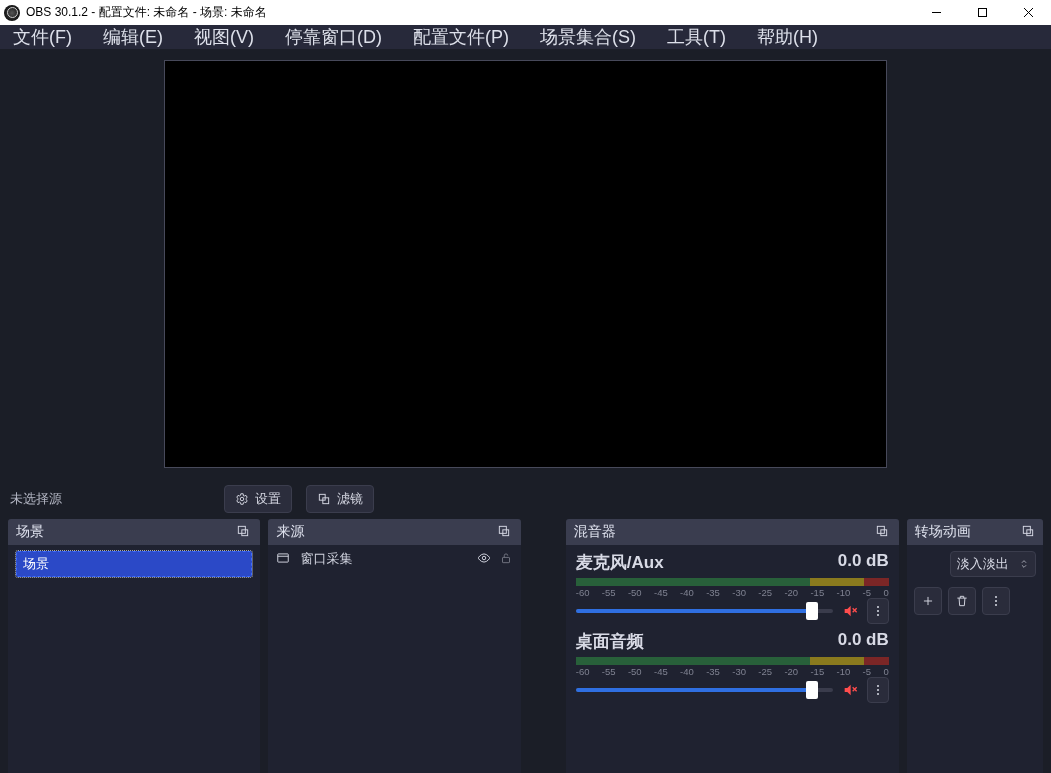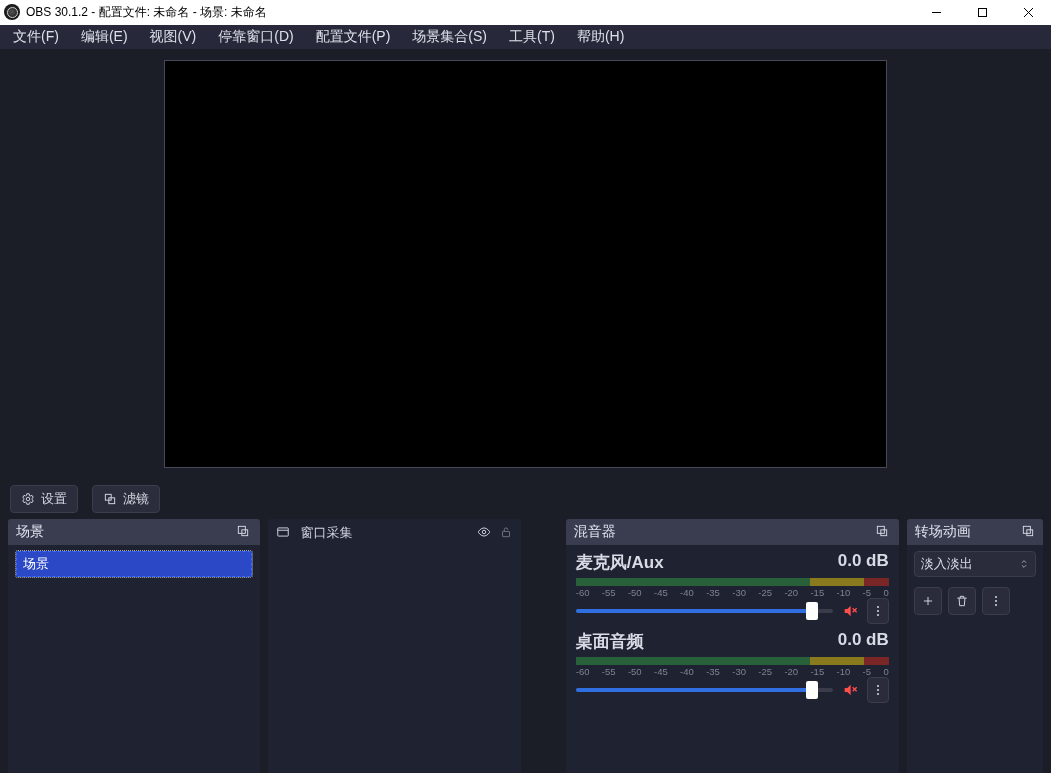--- a/index.html
+++ b/index.html
@@ -20,21 +20,21 @@
   
   .titlebar {
     height: 25px;
     background: #ffffff;
     display: flex;
     align-items: center;
     justify-content: space-between;
     padding-left: 4px;
     color: #111;
   }
-  .titlebar-left { display: flex; gap: 6px; }
+  .titlebar-left { display: flex; align-items: center; gap: 6px; }
   .titlebar-left .obs-logo {
     width: 16px; height: 16px; border-radius: 50%;
     background: radial-gradient(circle at 50% 50%, #555 0%, #111 70%);
     display: flex; align-items: center; justify-content: center;
   }
   .titlebar-left .obs-logo::after{
     content:""; width:9px; height:9px; border:1.5px solid #ccc; border-radius:50%;
   }
   .titlebar-title { font-size: 12px; color:#000; }
   .win-controls { display: flex; height: 100%; }
@@ -44,22 +44,22 @@
     color: #000;
   }
   .win-btn svg { width: 11px; height: 11px; stroke: #000; stroke-width: 1; fill: none; }
   
   .menubar {
     height: 24px;
     background: #27293a;
     display: flex;
     align-items: center;
     padding: 0 4px;
-    font-size: 14px;
-    gap: 4px;
+    font-size: 18px;
+    gap: 13px;
   }
   .menu-item {
     padding: 3px 9px;
     color: #dde0ea;
     cursor: default;
   }
   
   .preview-wrap {
     height: 430px;
     background: #1b1e27;
@@ -219,21 +219,21 @@
   .mute-icn { color:#ff4d4d; width:18px; height:18px; display:flex; align-items:center; justify-content:center;}
   .kebab {
     width:22px; height:26px;
     border:1px solid #3b3d4d;
     border-radius:4px;
     background:#2a2c3b;
     display:flex; align-items:center; justify-content:center;
   }
   
   .dock-trans { width: 142px; text-align: right; }
-  .trans-row { display:flex; align-items:center; gap:6px; padding: 6px 7px; font-size:13px; color:#c7c9d4; }
+  .trans-row { display:flex; align-items:center; gap:6px; padding: 6px 7px; font-size:13px; color:#c7c9d4;margin-left:36px; }
   .select-box {
     flex:1;
     height:26px;
     background:#2a2c3b;
     border:1px solid #3b3d4d;
     border-radius:4px;
     display:flex;
     align-items:center;
     justify-content:space-between;
     padding:0 6px;
@@ -293,20 +293,21 @@
   <span class="menu-item">场景集合(S)</span>
   <span class="menu-item">工具(T)</span>
   <span class="menu-item">帮助(H)</span>
 </div>
 
 <div class="preview-wrap">
   <div class="preview"></div>
 </div>
 
 <div class="context-strip">
+  <span class="ctx-label">未选择源</span>
   <span class="pill-btn">
     <span class="ic">
       <svg class="i" viewBox="0 0 24 24">
           <circle cx="12" cy="12" r="3"></circle>
           <path d="M19 12a7 7 0 0 0-.1-1.2l2-1.6-2-3.4-2.4 1a7 7 0 0 0-2-.1L14 3h-4l-.5 2.7a7 7 0 0 0-2 1.1l-2.4-1-2 3.4 2 1.6A7 7 0 0 0 5 12a7 7 0 0 0 .1 1.2l-2 1.6 2 3.4 2.4-1a7 7 0 0 0 2 1.1L10 21h4l.5-2.7a7 7 0 0 0 2-1.1l2.4 1 2-3.4-2-1.6c.1-.4.1-.8.1-1.2z"></path>
         </svg>
     </span>
     <span>设置</span>
   </span>
   <span class="pill-btn">
@@ -360,20 +361,29 @@
       </span>
       <span class="sq-btn">
         <svg class="i" viewBox="0 0 24 24">
             <polyline points="6 9 12 15 18 9"></polyline>
           </svg>
       </span>
     </div>
   </div>
 
   <div class="dock dock-sources">
+    <div class="dock-header">
+      <span>来源</span>
+      <span class="dock-pop">
+        <svg class="i" viewBox="0 0 24 24">
+            <rect x="4" y="4" width="12" height="12"></rect>
+            <rect x="10" y="10" width="10" height="10"></rect>
+          </svg>
+      </span>
+    </div>
     <div class="dock-body">
       <div class="src-item">
         <span class="src-icon">
           <svg class="i" viewBox="0 0 24 24">
               <rect x="3" y="5" width="18" height="14" rx="1"></rect>
               <line x1="3" y1="9" x2="21" y2="9"></line>
             </svg>
         </span>
         <span>窗口采集</span>
         <span class="spacer"></span>

